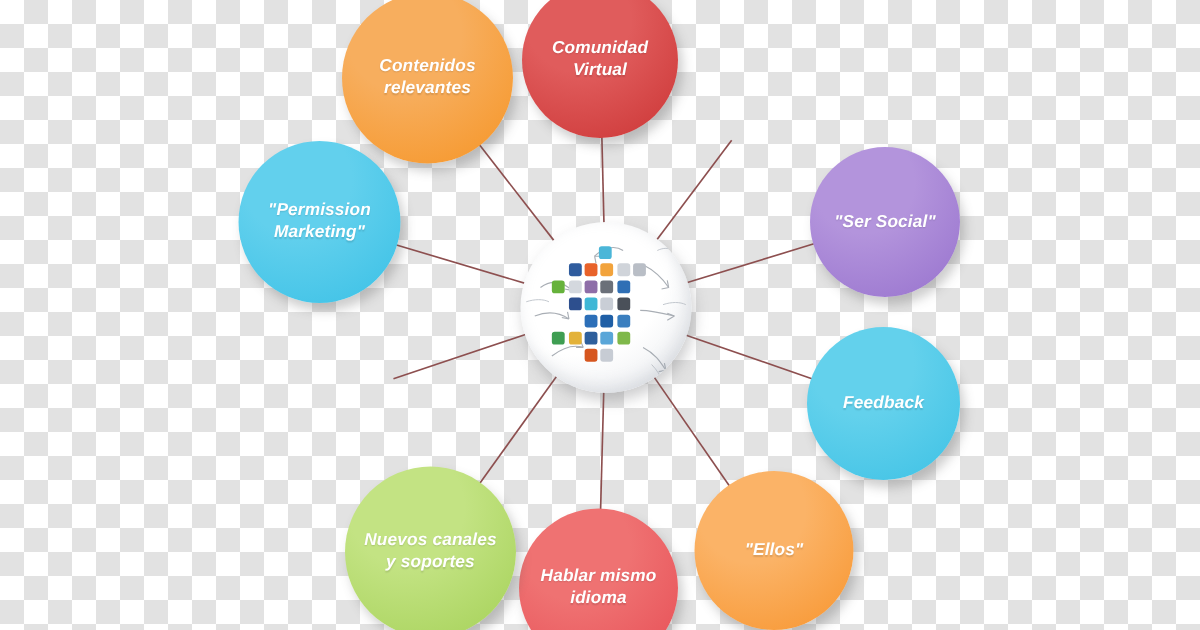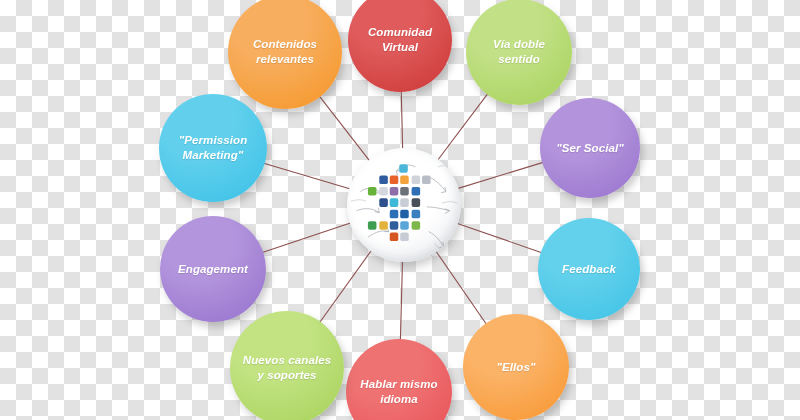--- a/index.html
+++ b/index.html
@@ -118,40 +118,34 @@
       <rect class="ico" x="68" y="77" width="9" height="9" rx="2" fill="#7fb84a"></rect>
 
       <rect class="ico" x="45" y="89" width="9" height="9" rx="2" fill="#d6561f"></rect>
       <rect class="ico" x="56" y="89" width="9" height="9" rx="2" fill="#c7ccd4"></rect>
     </svg>
   </div>
 
 <div class="node" style="left: 348px; top: -12px; width: 104px; height: 104px; background: radial-gradient(circle at 36% 24%, rgb(224, 92, 92) 0%, rgb(224, 92, 92) 34%, rgb(207, 60, 60) 88%, rgb(207, 60, 60) 100%);">
       <span>Comunidad<br>Virtual</span>
     </div>
-    <div class="node" style="left: 466px; top: -1px; width: 106px; height: 106px; background: radial-gradient(circle at 36% 24%, rgb(194, 224, 134) 0%, rgb(194, 224, 134) 34%, rgb(170, 212, 97) 88%, rgb(170, 212, 97) 100%);">
-      <span>Vía doble<br>sentido</span>
-    </div>
     <div class="node" style="left: 540px; top: 98px; width: 100px; height: 100px; background: radial-gradient(circle at 36% 24%, rgb(179, 148, 220) 0%, rgb(179, 148, 220) 34%, rgb(156, 120, 208) 88%, rgb(156, 120, 208) 100%);">
       <span>"Ser Social"</span>
     </div>
     <div class="node" style="left: 538px; top: 218px; width: 102px; height: 102px; background: radial-gradient(circle at 36% 24%, rgb(99, 209, 236) 0%, rgb(99, 209, 236) 34%, rgb(68, 196, 230) 88%, rgb(68, 196, 230) 100%); justify-content: center;">
       <span>Feedback</span>
     </div>
     <div class="node" style="left: 463px; top: 314px; width: 106px; height: 106px; background: radial-gradient(circle at 36% 24%, rgb(251, 179, 103) 0%, rgb(251, 179, 103) 34%, rgb(248, 154, 56) 88%, rgb(248, 154, 56) 100%);">
       <span>"Ellos"</span>
     </div>
     <div class="node" style="left: 346px; top: 339px; width: 106px; height: 106px; background: radial-gradient(circle at 36% 24%, rgb(239, 114, 114) 0%, rgb(239, 114, 114) 34%, rgb(232, 84, 90) 88%, rgb(232, 84, 90) 100%);">
       <span>Hablar mismo<br>idioma</span>
     </div>
     <div class="node" style="left: 230px; top: 311px; width: 114px; height: 114px; background: radial-gradient(circle at 36% 24%, rgb(195, 227, 131) 0%, rgb(195, 227, 131) 34%, rgb(170, 212, 95) 88%, rgb(170, 212, 95) 100%);">
       <span>Nuevos canales<br>y soportes</span>
     </div>
-    <div class="node" style="left: 160px; top: 216px; width: 106px; height: 106px; background: radial-gradient(circle at 36% 24%, rgb(179, 149, 221) 0%, rgb(179, 149, 221) 34%, rgb(154, 119, 207) 88%, rgb(154, 119, 207) 100%);">
-      <span>Engagement</span>
-    </div>
     <div class="node" style="left: 159px; top: 94px; width: 108px; height: 108px; background: radial-gradient(circle at 36% 24%, rgb(98, 208, 237) 0%, rgb(98, 208, 237) 34%, rgb(65, 195, 231) 88%, rgb(65, 195, 231) 100%);">
       <span>"Permission<br>Marketing"</span>
     </div>
     <div class="node" style="left: 228px; top: -5px; width: 114px; height: 114px; background: radial-gradient(circle at 36% 24%, rgb(247, 174, 94) 0%, rgb(247, 174, 94) 34%, rgb(246, 153, 47) 88%, rgb(246, 153, 47) 100%);">
       <span>Contenidos<br>relevantes</span>
     </div>
   </div>
 
 </body></html>

